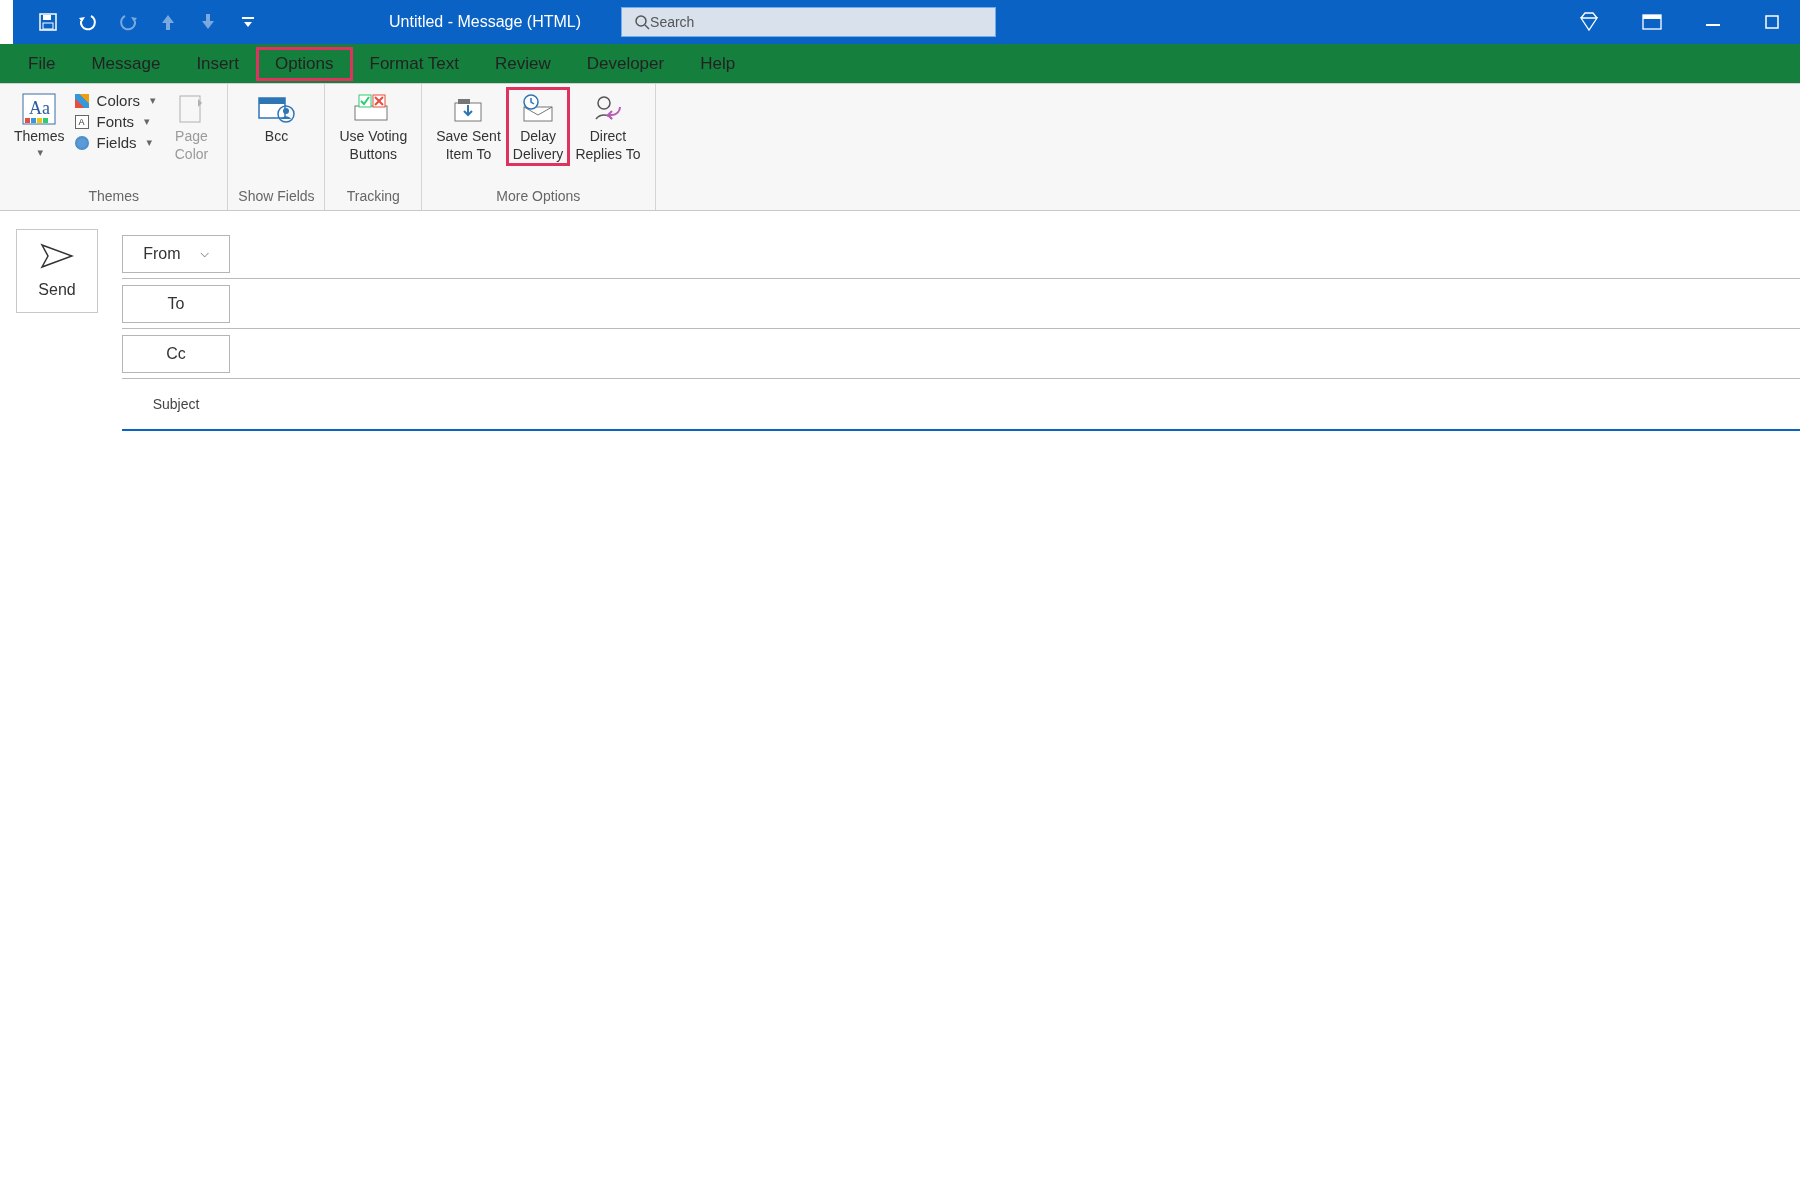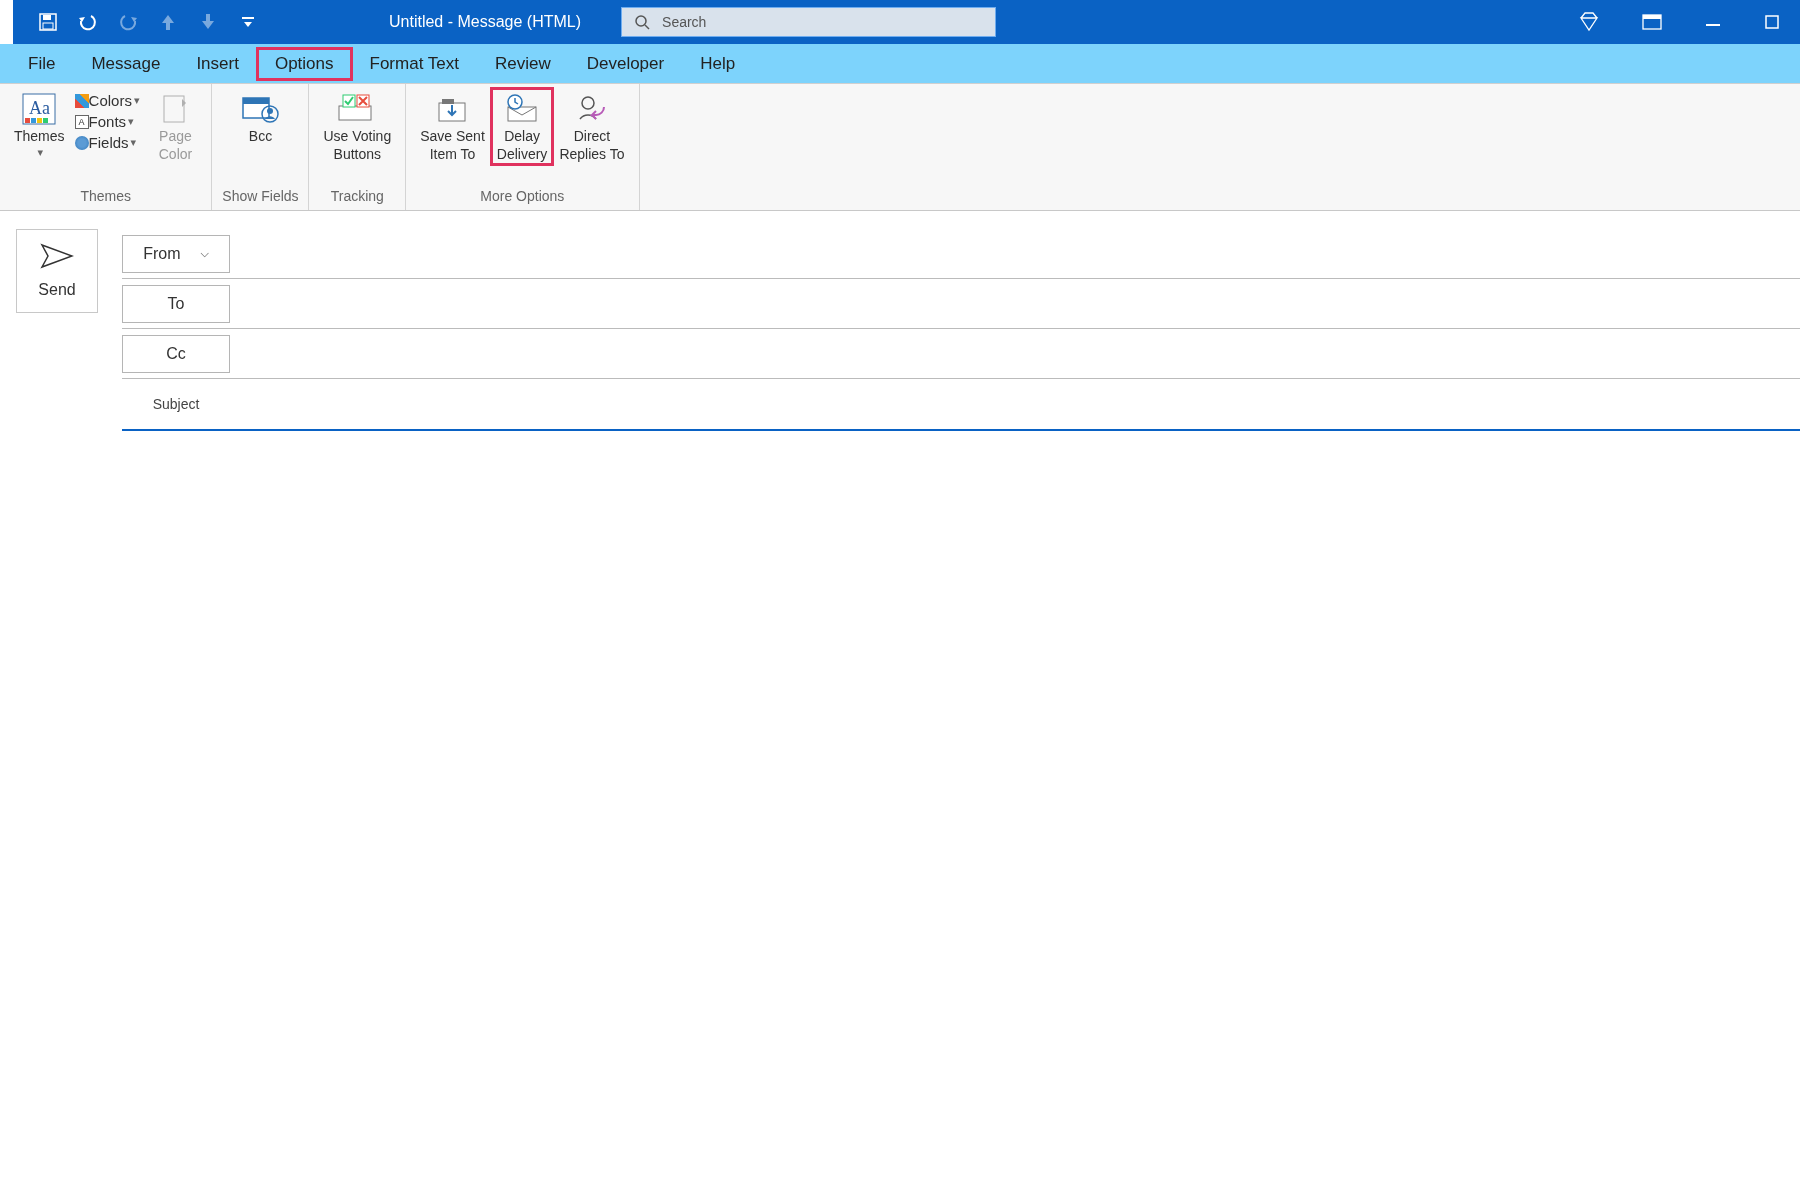--- a/index.html
+++ b/index.html
@@ -37,38 +37,37 @@
   }
   .titlebar .searchbox {
     margin-left: 40px;
     display: flex;
     align-items: center;
     background: #d9e2ec;
     border: 1px solid #6fadf0;
     height: 30px;
     width: 375px;
     padding: 0 12px;
-    gap: 12px;
     color: #555;
   }
   .titlebar .rightbar {
     position: absolute;
     right: 20px;
     display: flex;
     align-items: center;
     gap: 42px;
   }
   .titlebar svg { display:block; }
 
   
   .tabs {
     display: flex;
     align-items: center;
     height: 40px;
-    background: #7dd3fc;
+    background: #15803d;
     border-bottom: 1px solid #d0d0d0;
     padding-left: 10px;
     font-size: 17px;
     color: #222;
   }
   .tabs .tab {
     padding: 6px 18px;
     cursor: default;
   }
   .tabs .tab.highlighted {
@@ -118,21 +117,21 @@
   .bigbtn .icon-slot { height:38px; display:flex; align-items:center; justify-content:center; }
   .bigbtn.disabled { color:#9a9a9a; }
   .bigbtn.highlighted {
     outline: 3px solid #e0325e;
     outline-offset: -2px;
   }
 
   .minirow {
     display:flex;
     align-items:center;
-    gap:0;
+    gap:8px;
     padding:2px 4px;
     font-size:15px;
   }
   .minirow .swatch { width:14px; height:14px; }
   .caret { font-size:11px; color:#666; margin-left:2px; }
 
   .chk {
     display:flex; align-items:center; gap:10px; font-size:15px;
     padding:6px 8px;
   }

